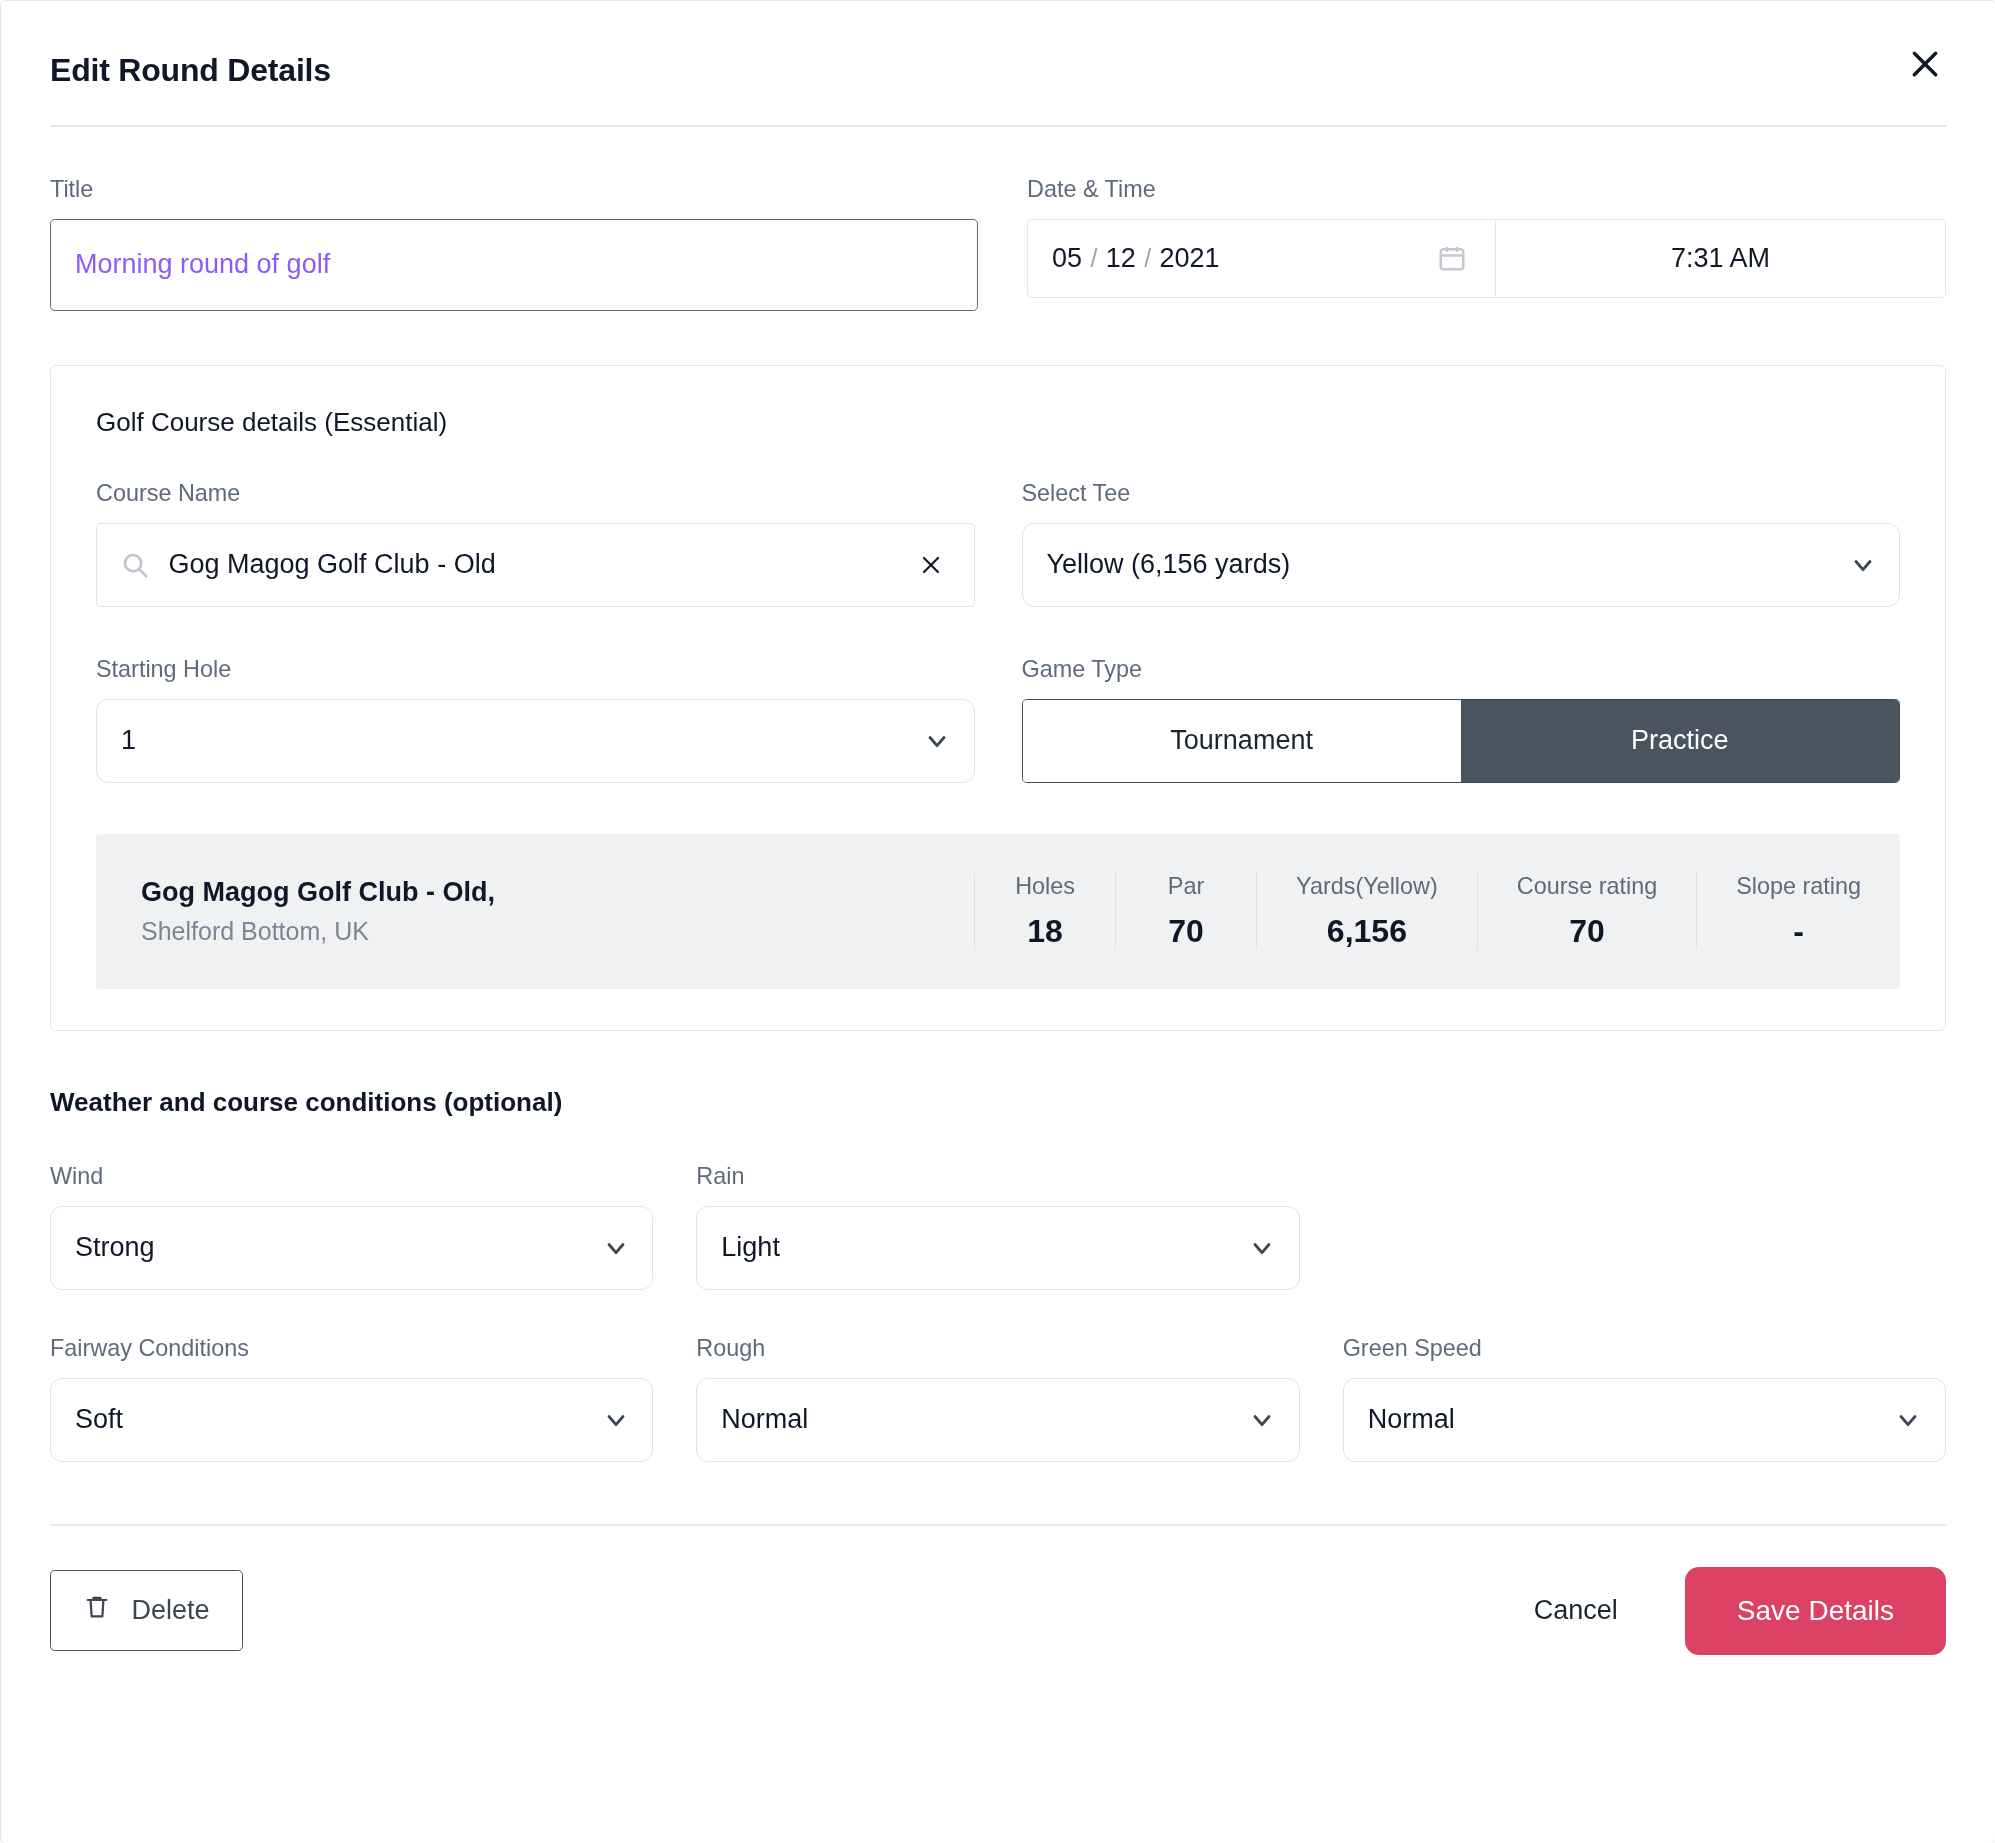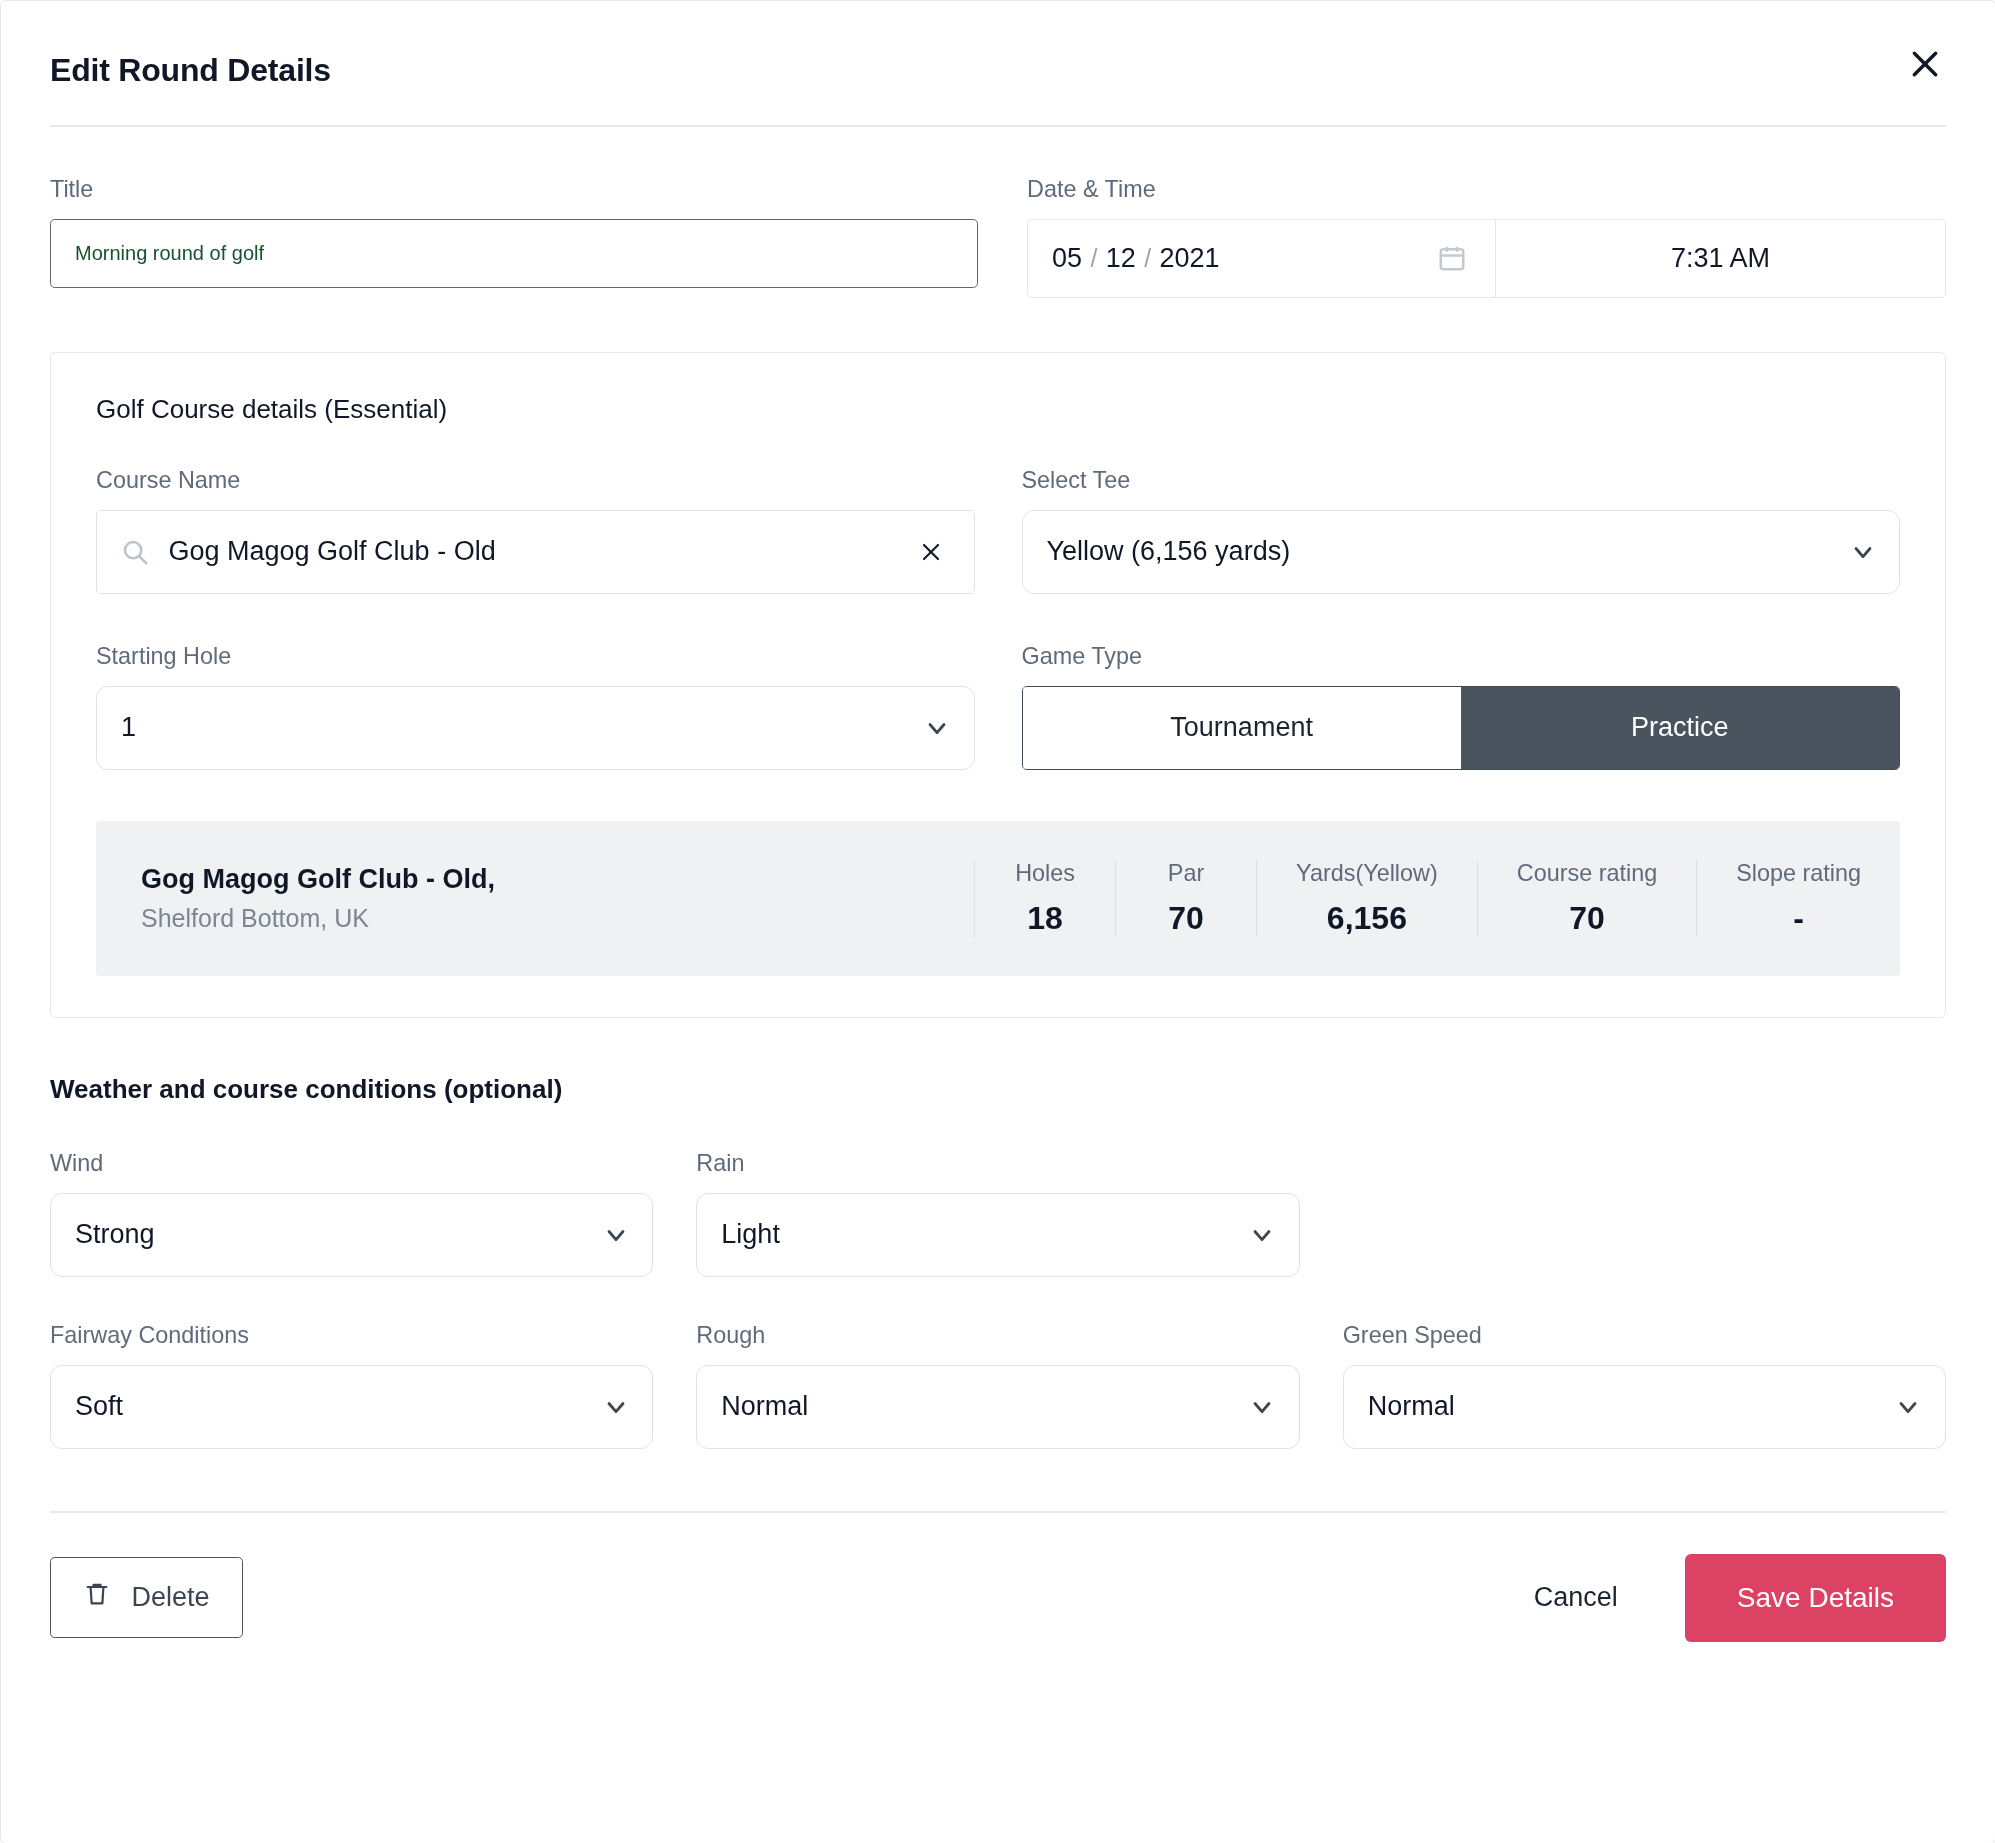--- a/index.html
+++ b/index.html
@@ -45,29 +45,29 @@
   }
 
   
   .field-label {
     font-size: 23.4px;
     color: #5f6b7a;
     margin-bottom: 16px;
     display: block;
   }
   .input-box {
-    height: 69px;
+    height: 92px;
     border: 1.9px solid #dfe3e8;
     border-radius: 4.7px;
     background: #fff;
     display: flex;
     align-items: center;
     padding: 0 24px;
-    font-size: 20px;
-    color: #14532d;
+    font-size: 27px;
+    color: #8b5cf6;
   }
   .input-box.focused { border-color: #5a6673; }
 
   
   .top-row {
     display: flex;
     padding: 49px 49px 0 49px;
     gap: 49px;
   }
   .col-title { width: 928px; }
@@ -301,21 +301,21 @@
     font-size: 27px;
     color: #1a2531;
     cursor: pointer;
     padding: 9.4px 15px;
     font-family: "Liberation Sans", sans-serif;
   }
   .save-btn {
     background: #dc4264;
     color: #ffffff;
     border: none;
-    border-radius: 6px;
+    border-radius: 14px;
     height: 88px;
     padding: 0 52px;
     font-size: 28px;
     cursor: pointer;
     font-family: "Liberation Sans", sans-serif;
   }
 </style>
 </head>
 <body>
 

